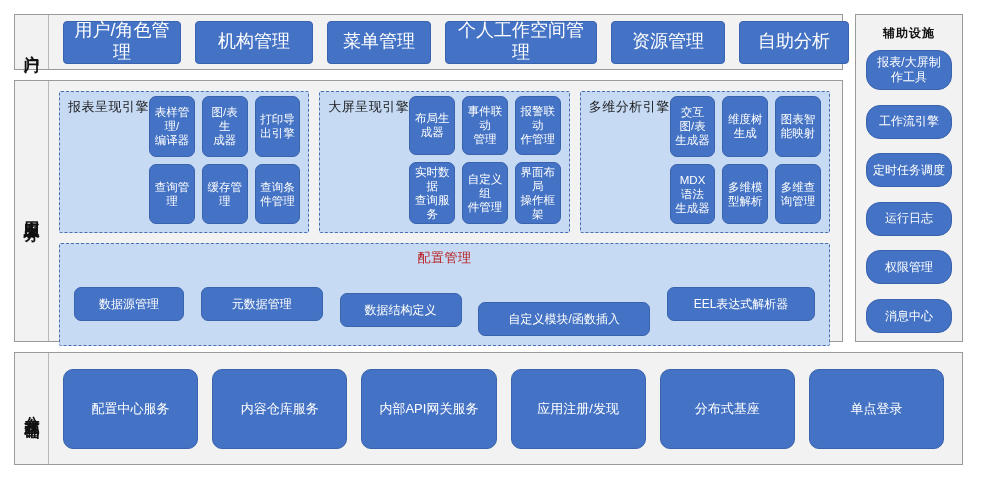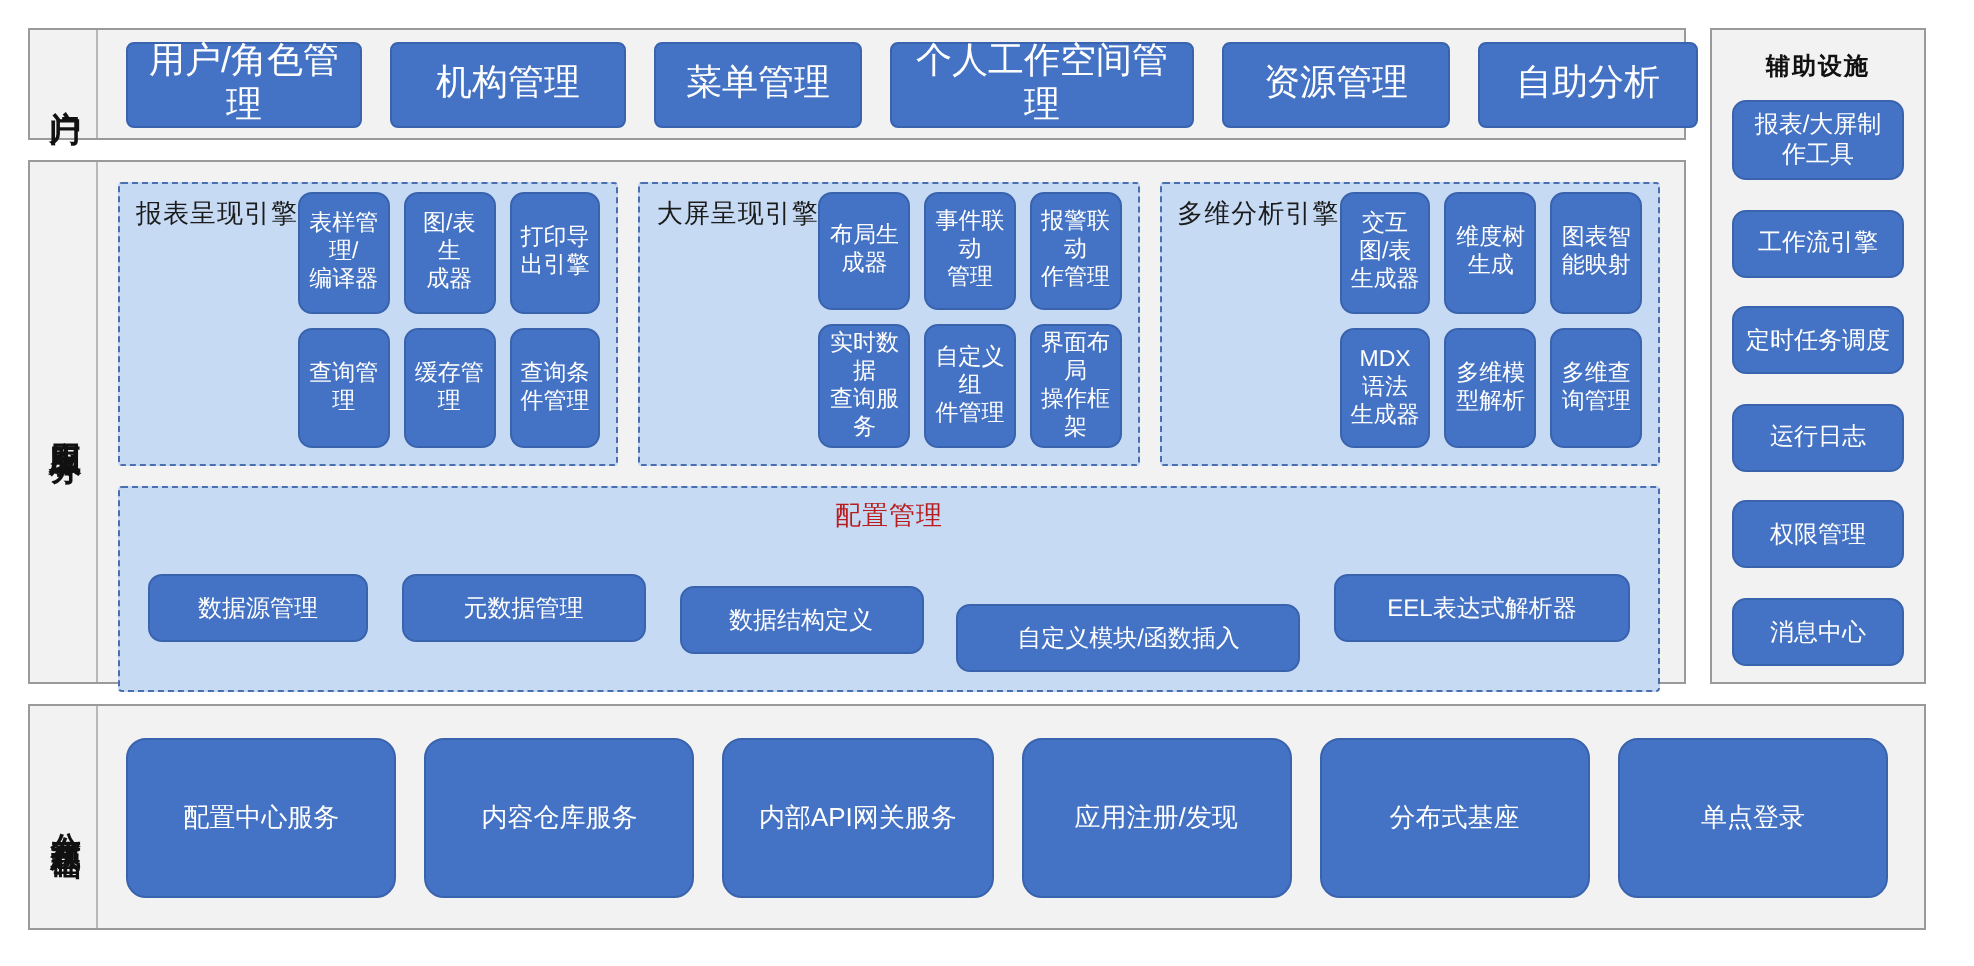--- a/index.html
+++ b/index.html
@@ -181,21 +181,21 @@
     padding: 4px 0 8px 0;
     letter-spacing: 1px;
   }
   #aux-list {
     flex: 1;
     display: flex;
     flex-direction: column;
     justify-content: space-between;
     gap: 8px;
   }
-  #aux-list .btn { height: 34px; font-size: 12px; }
+  #aux-list .btn { height: 34px; font-size: 12px; border-radius: 14px; }
   #aux-list .btn.tall { height: 40px; }
 </style>
 </head>
 <body>
 
 <div id="canvas">
 
   <div class="panel" id="portal">
     <div class="side-label one-line">门户</div>
     <div id="portal-buttons">

